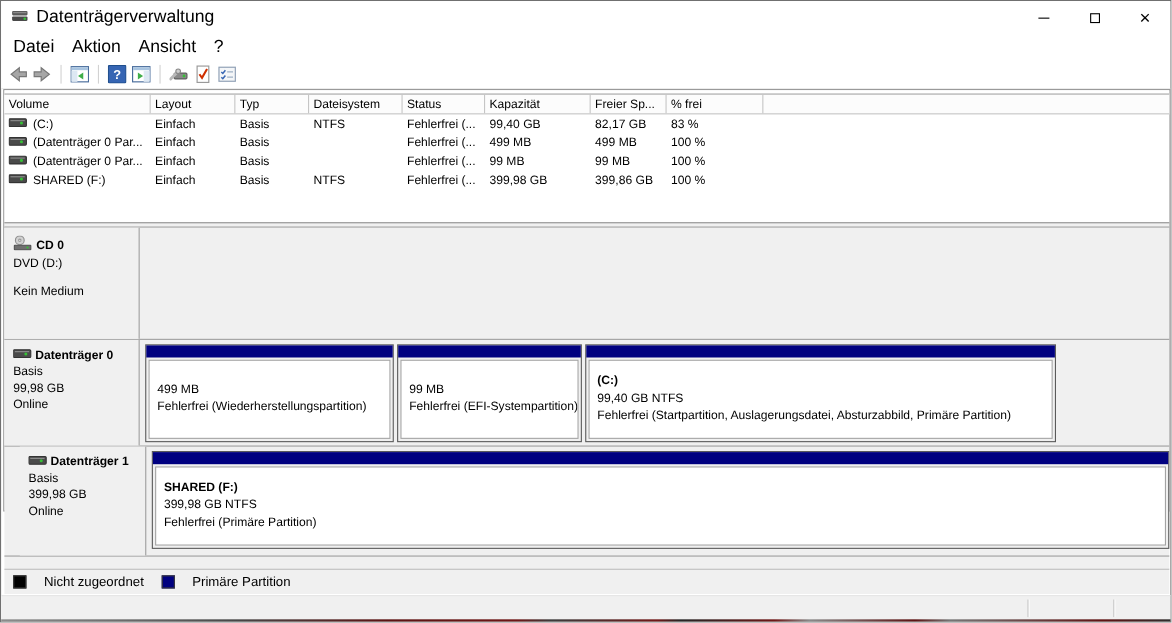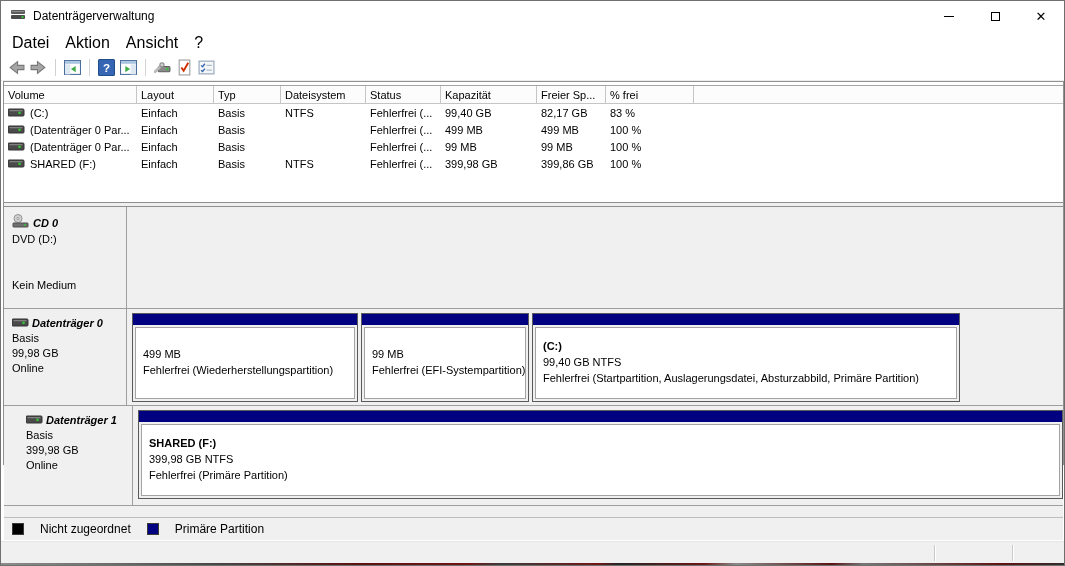--- a/index.html
+++ b/index.html
@@ -6,21 +6,21 @@
   html,body { background:#d0d0d0; }
   body { font-family: "Liberation Sans", sans-serif; }
   .window {
     position: relative; width: 1065px; height: 566px;
     background: #ffffff; border: 1px solid #707070; overflow: hidden;
     font-size: 11px; color: #000;
   }
   
   .titlebar { position:absolute; top:0; left:0; width:100%; height:30px;
     display:flex; align-items:center; background:#fff; padding-left:9px; }
-  .title-text { font-size:12px; margin-left:7px; }
+  .title-text { font-size:16px; margin-left:7px; }
   .tb-controls { margin-left:auto; display:flex; height:100%; }
   .tb-btn { width:46px; height:100%; display:flex; align-items:center; justify-content:center; }
   .glyph-min { width:10px; height:1px; background:#000; }
   .glyph-max { width:9px; height:9px; border:1px solid #000; }
   .glyph-close { font-size:13px; line-height:1; }
   
   .menubar { position:absolute; top:30px; left:0; width:100%; height:23px;
     display:flex; align-items:center; background:#fff; padding-left:3px; font-size:16px; }
   .menu-item { padding:3px 8px; }
   
@@ -43,23 +43,23 @@
   .c4{width:75px}.c5{width:96px}.c6{width:69px}.c7{width:88px}.cf{flex:1; border-right:none!important;}
   .vol-icon { margin-right:5px; flex:0 0 auto; }
   
   .splitter { position:absolute; top:120px; left:0; width:100%; height:5px;
     background:#f0f0f0; border-top:1px solid #8f8f8f; border-bottom:1px solid #8f8f8f; }
   
   .graphview { position:absolute; top:125px; left:0; width:100%; height:310px; background:#f0f0f0; }
   .grow { display:flex; border-bottom:1px solid #9e9e9e; }
   .grow-cd { height:102px; } .grow-d0 { height:97px; } .grow-d1 { height:100px;padding-left:14px; }
   .dlabel { width:123px; border-right:1px solid #9e9e9e; padding:7px 4px 0 8px; background:#f0f0f0; }
-  .dlabel .dl-head { display:flex; align-items:center; gap:3px; font-weight:bold; line-height:15px;font-style:italic; }
+  .dlabel .dl-head { display:flex; align-items:center; gap:3px; font-weight:bold; line-height:15px; }
   .dlabel .dl-line { line-height:15px; }
-  .dl-media { margin-top:31px; }
+  .dl-media { margin-top:10px; }
   .dband { flex:1; padding:4px 0 0 5px; display:flex; gap:3px; }
   .part { border:1px solid #5a5a5a; background:#f0f0f0; height:89px; display:flex; flex-direction:column; }
   .part-bar { height:11px; flex:0 0 auto; }
   .part-body { flex:1; margin:2px; background:#fff; border:1px solid #a3a3a3;
     padding:2px 7px 4px 7px; overflow:hidden; display:flex; flex-direction:column; justify-content:center; }
   .part-body div { line-height:16px; white-space:nowrap; }
   .part-title { font-weight:bold; }
   .part-title:empty { display:none; }
   
   .legendbar { position:absolute; top:435px; left:0; width:100%; height:23px;

